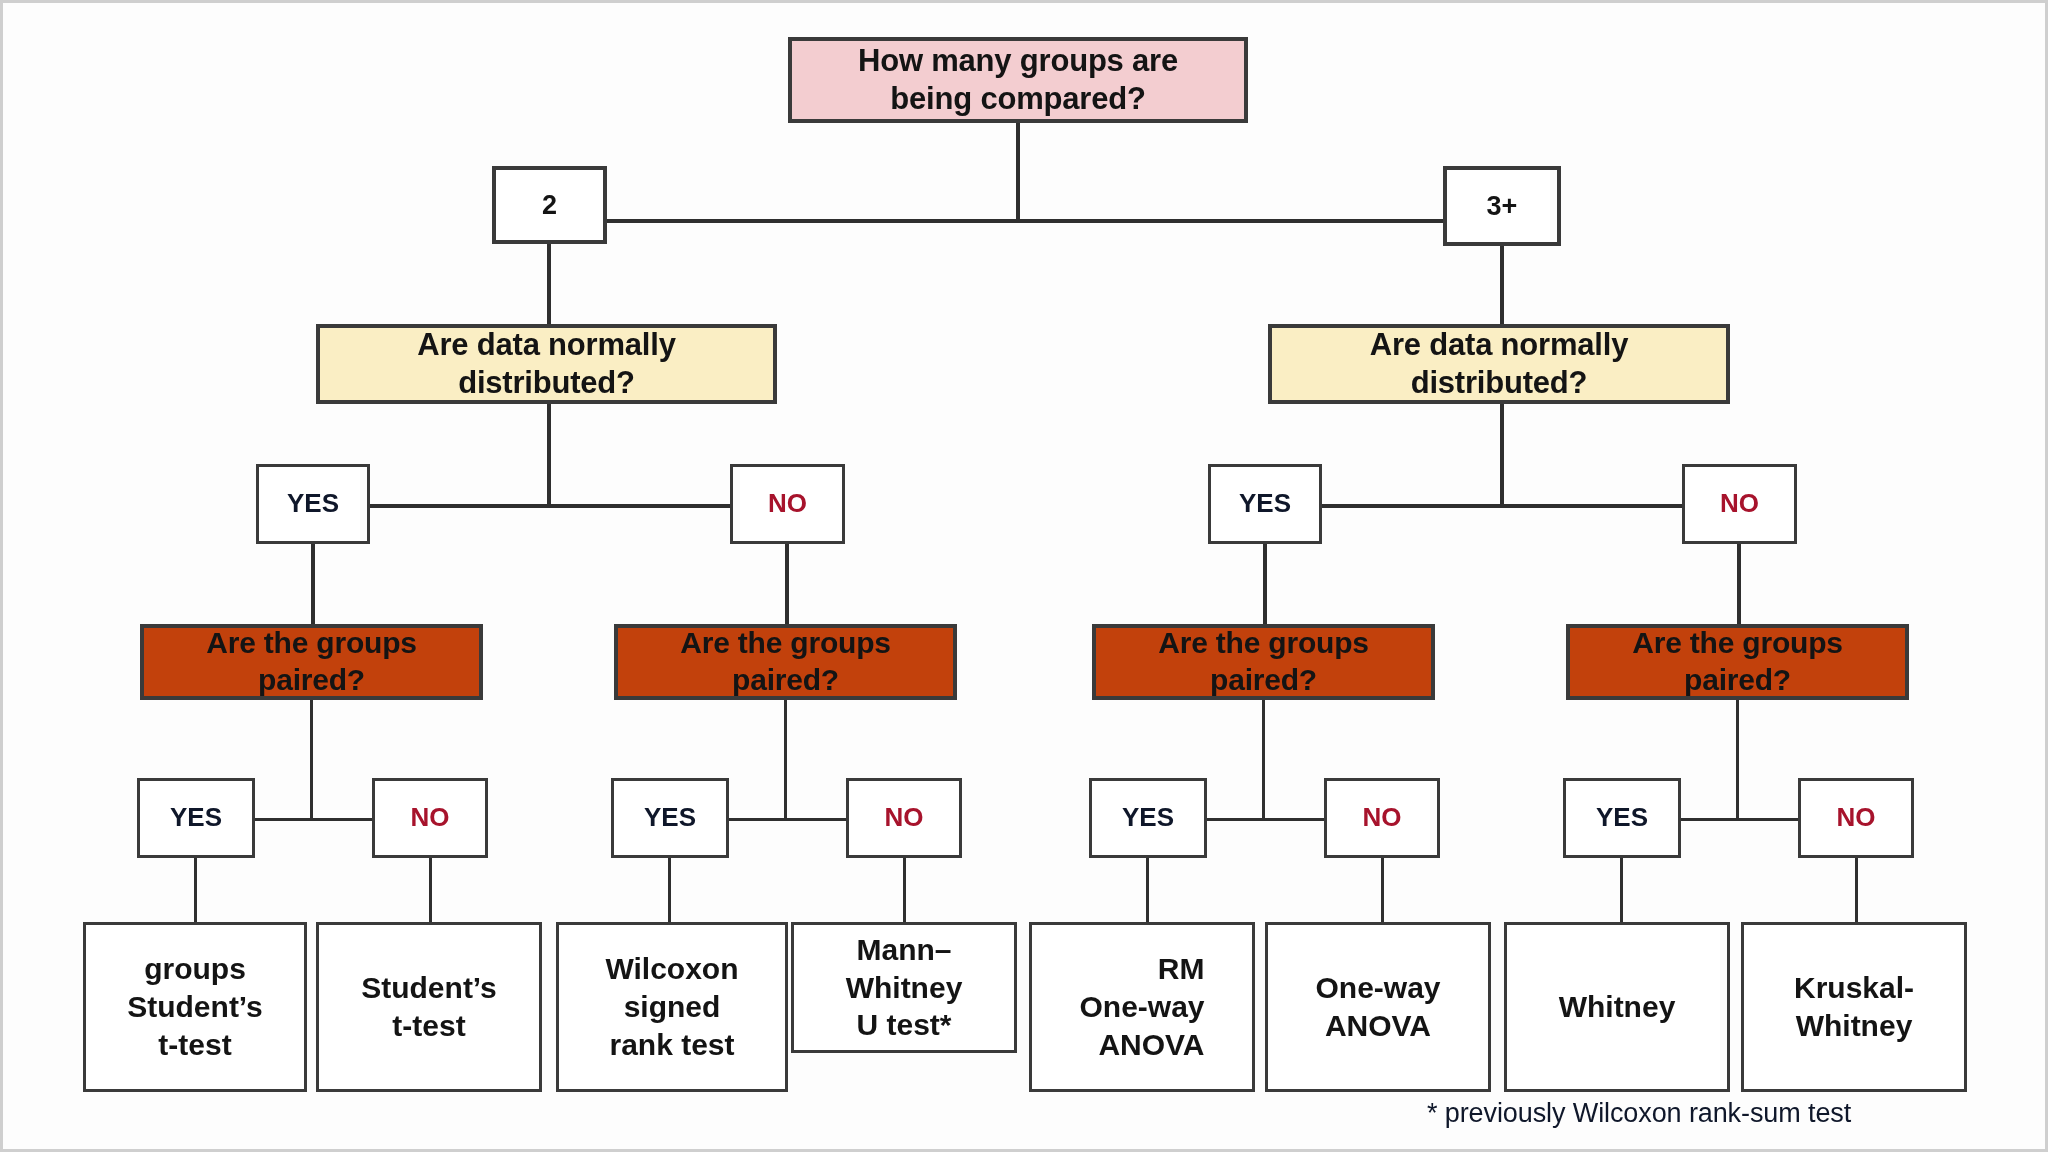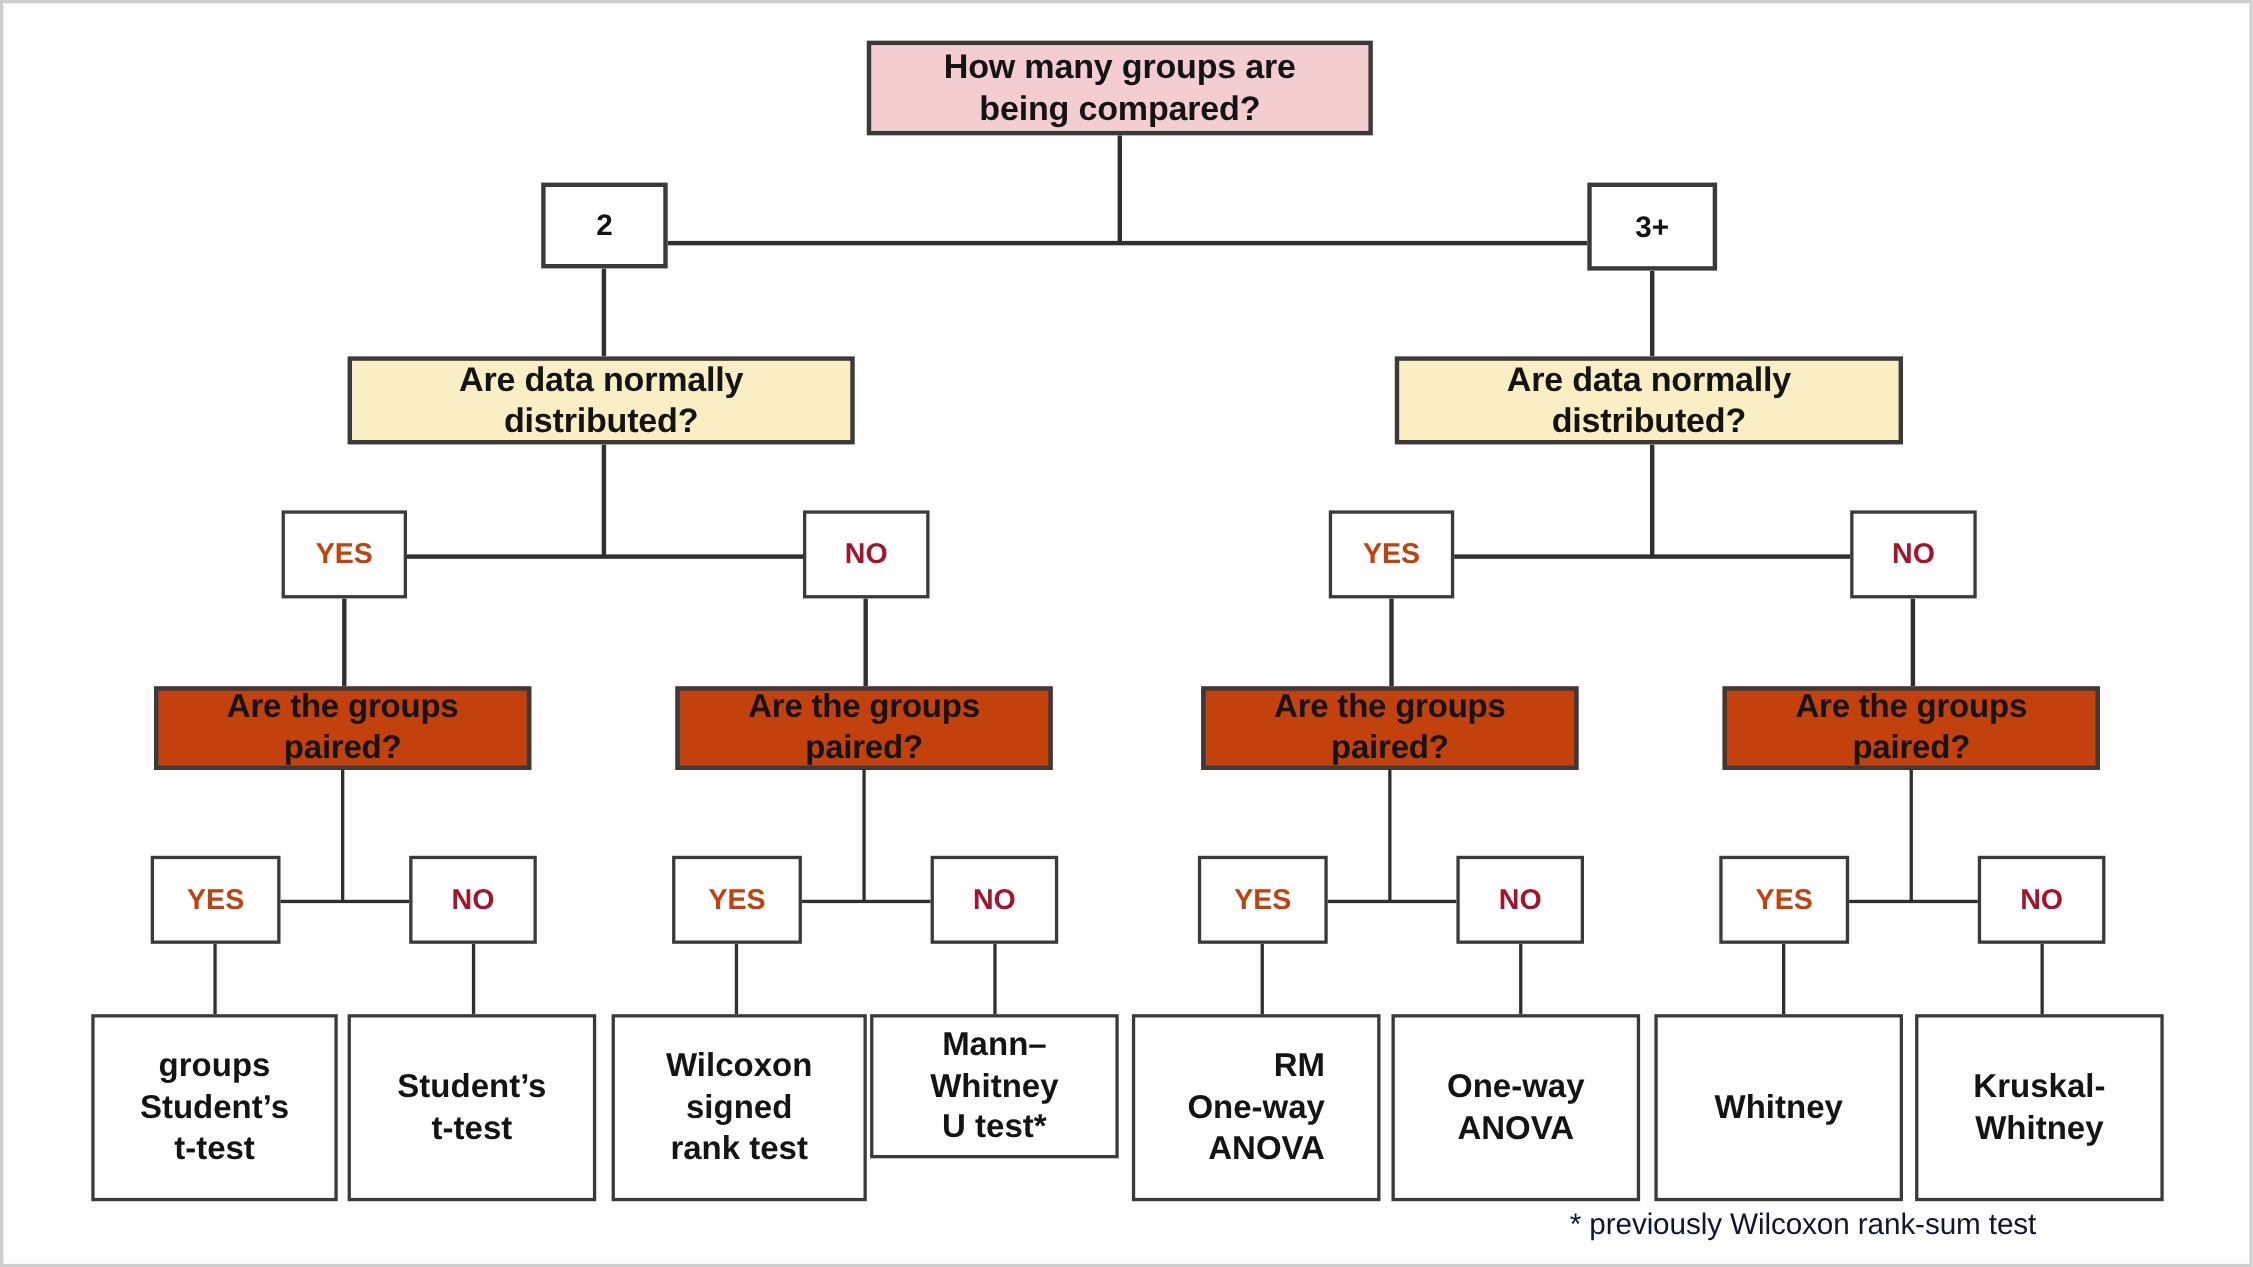--- a/index.html
+++ b/index.html
@@ -49,21 +49,21 @@
     font-size: 31px;
     letter-spacing: -0.2px;
   }
   .node.paired {
     background: #c2410c;
     font-size: 30px;
     letter-spacing: -0.2px;
   }
   .node.yes {
     background: #ffffff;
-    color: #c2410c;
+    color: #0f172a;
     font-size: 26px;
     border-width: 3px;
   }
   .node.no {
     background: #ffffff;
     color: #a7132c;
     font-size: 26px;
     border-width: 3px;
   }
   .node.result {

